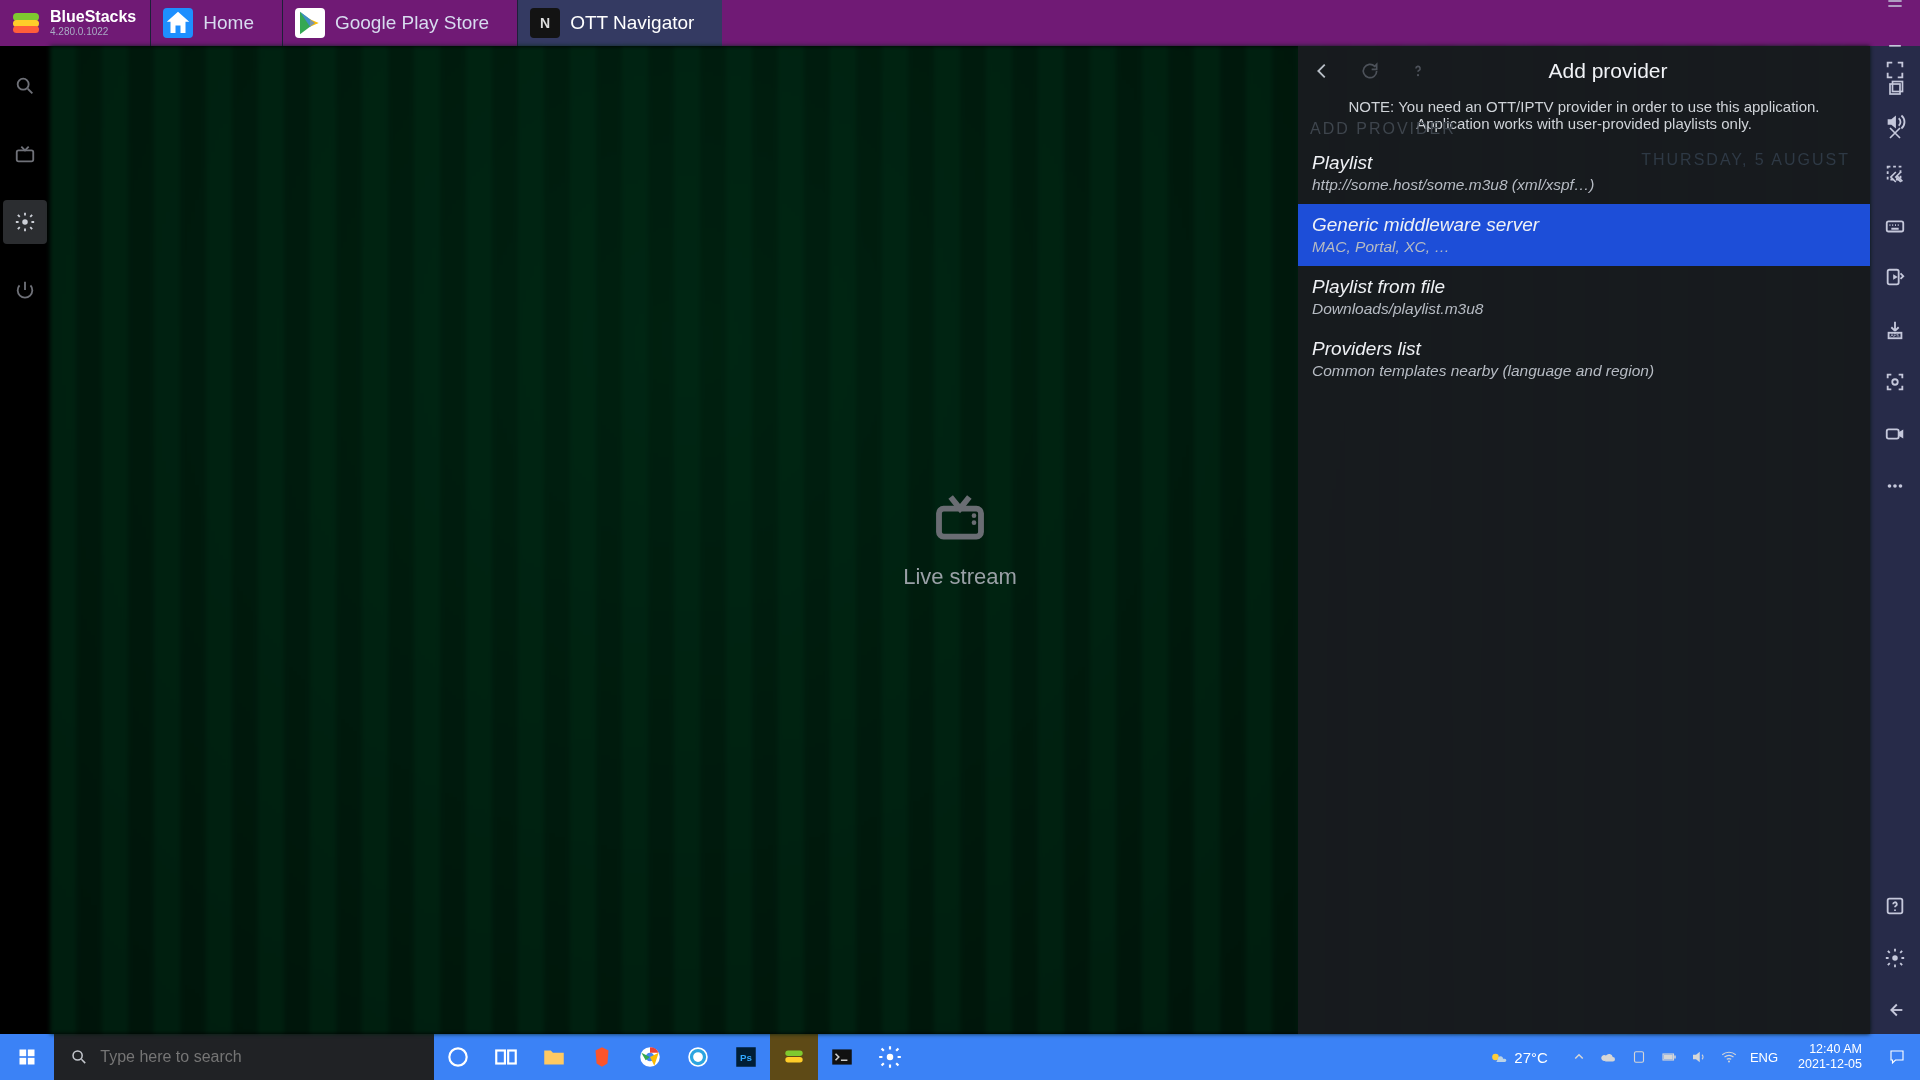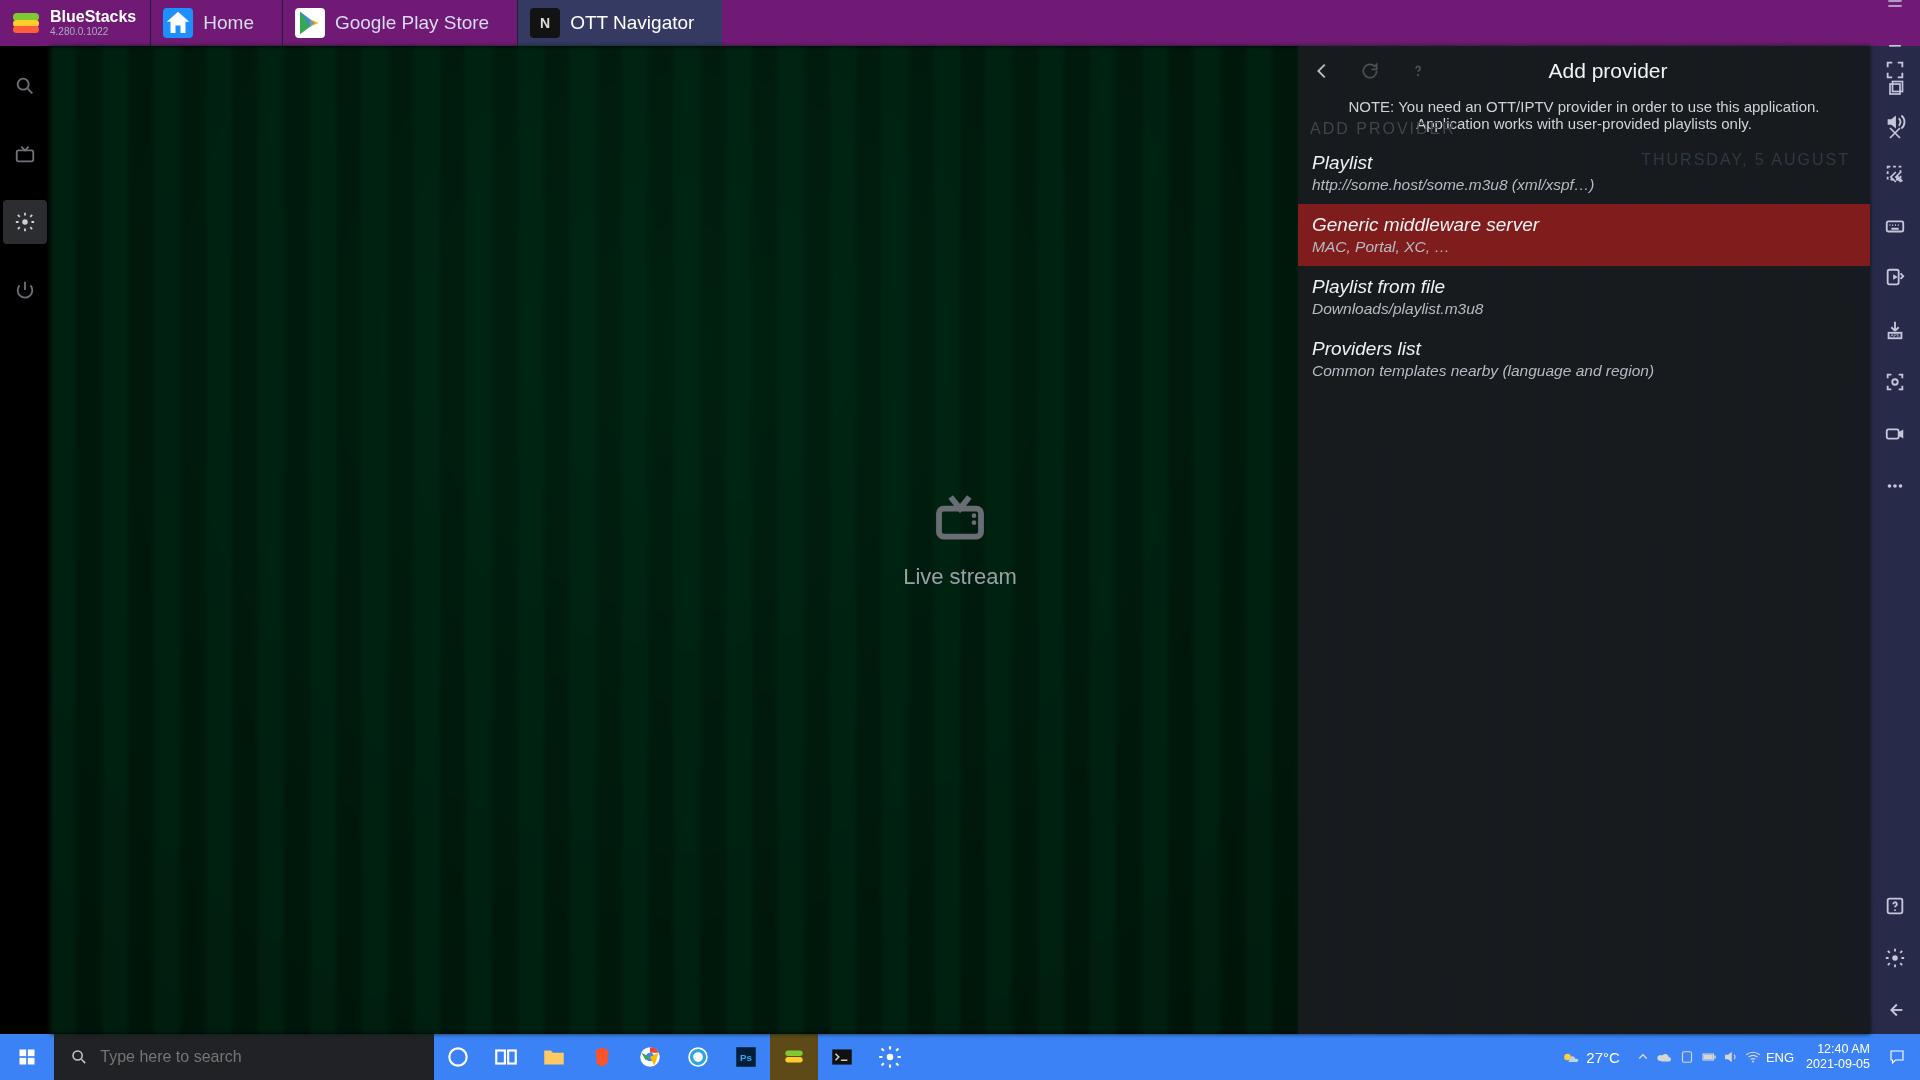--- a/index.html
+++ b/index.html
@@ -55,39 +55,39 @@
 .panel-head .hbtn.dim{color:#4d525a;}
 .panel-head .title{ flex:1; text-align:center; font-size:21px; color:#f0f2f6; }
 .panel-note { text-align:center; font-size:15px; color:#cfd3d8; padding:2px 24px 10px;}
 .bg-text { position:absolute; color:#3e454d; font-size:16px; letter-spacing:2px; }
 .bg1{left:12px; top:74px;}
 .bg2{right:20px; top:105px; color:#2e3945;}
 
 .opt { padding:10px 14px; cursor:pointer;font-style:italic;}
 .opt .t1{font-size:19px; color:#eff1f5;}
 .opt .t2{font-size:15.5px; color:#b6bbc3; margin-top:2px;}
-.opt.selected{ background:#7f1d1d; }
+.opt.selected{ background:#1d4ed8; }
 
 
 .bs-righttool{ width:50px; background:#272b49; display:flex; flex-direction:column; align-items:center; padding:12px 0; gap:28px; color:#c5c8db;}
 .bs-righttool .rico{ width:24px; height:24px; display:flex; align-items:center; justify-content:center; cursor:pointer;}
 .bs-righttool svg{width:22px;height:22px;}
 .bs-righttool .spacer{flex:1;}
 
 
 .taskbar { height:46px; background:#3b82f6; display:flex; align-items:center; color:#fff; font-size:13px;}
 .tb-btn { height:100%; display:flex; align-items:center; justify-content:center; cursor:pointer;}
 .start{width:54px;}
 .search{ flex:0 0 380px; height:100%; background:#202225; display:flex; align-items:center; gap:12px; padding:0 16px; color:#c4c7cd;}
 .search input{ background:transparent; border:none; outline:none; color:#c4c7cd; font-size:16px; width:100%;}
 .tb-mid{ display:flex; align-items:center; height:100%;}
 .tb-mid .pin{ width:48px; height:100%; display:flex; align-items:center; justify-content:center;}
 .tb-mid .pin svg{width:26px;height:26px;}
 .tb-mid .pin.active{ background:#5e4a16;}
-.tray{ margin-left:auto; display:flex; align-items:center; gap:4px; padding:0 8px;}
+.tray{ margin-left:auto; display:flex; align-items:center; gap:12px; padding:0 8px;}
 .tray .weather{display:flex;align-items:center;gap:6px;font-size:15px;padding-right:10px;}
 .tray .ticon{width:18px;height:18px; color:#d6d6d6; display:flex;align-items:center;justify-content:center;}
 .tray .lang{font-size:13px;}
 .tray .clock{ text-align:right; font-size:12.5px; line-height:1.2; padding:0 8px;}
 .tray .notif{width:30px;display:flex;justify-content:center;}
 
 svg { fill: currentColor; }
 </style>
 </head>
 <body>
@@ -468,21 +468,21 @@
       </div>
     <div class="ticon">
         <svg viewBox="0 0 24 24">
           <path d="M3 9a14 14 0 0 1 18 0M6 12a10 10 0 0 1 12 0M9 15a6 6 0 0 1 6 0" fill="none" stroke="currentColor" stroke-width="1.5"></path>
           <circle cx="12" cy="18" r="1.3"></circle>
         </svg>
       </div>
     <div class="lang">ENG</div>
     <div class="clock">
       <div>12:40 AM</div>
-      <div>2021-09-05</div>
+      <div>2021-12-05</div>
     </div>
     <div class="notif">
         <svg viewBox="0 0 24 24" width="18" height="18">
           <path d="M4 4h16v12H10l-4 4v-4H4z" fill="none" stroke="currentColor" stroke-width="1.5"></path>
         </svg>
       </div>
   </div>
 </div>
 
 </body></html>

